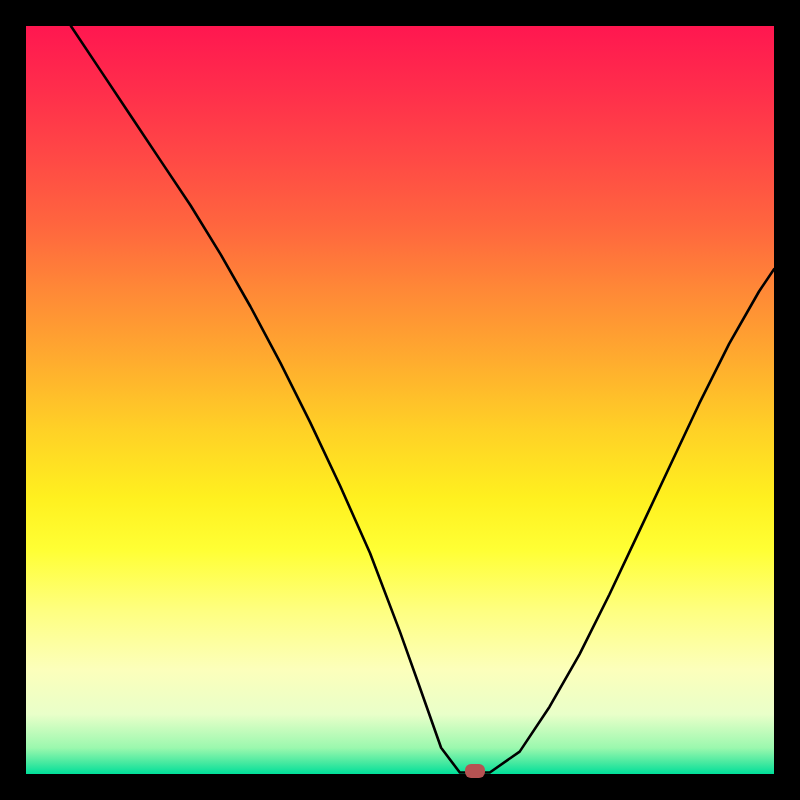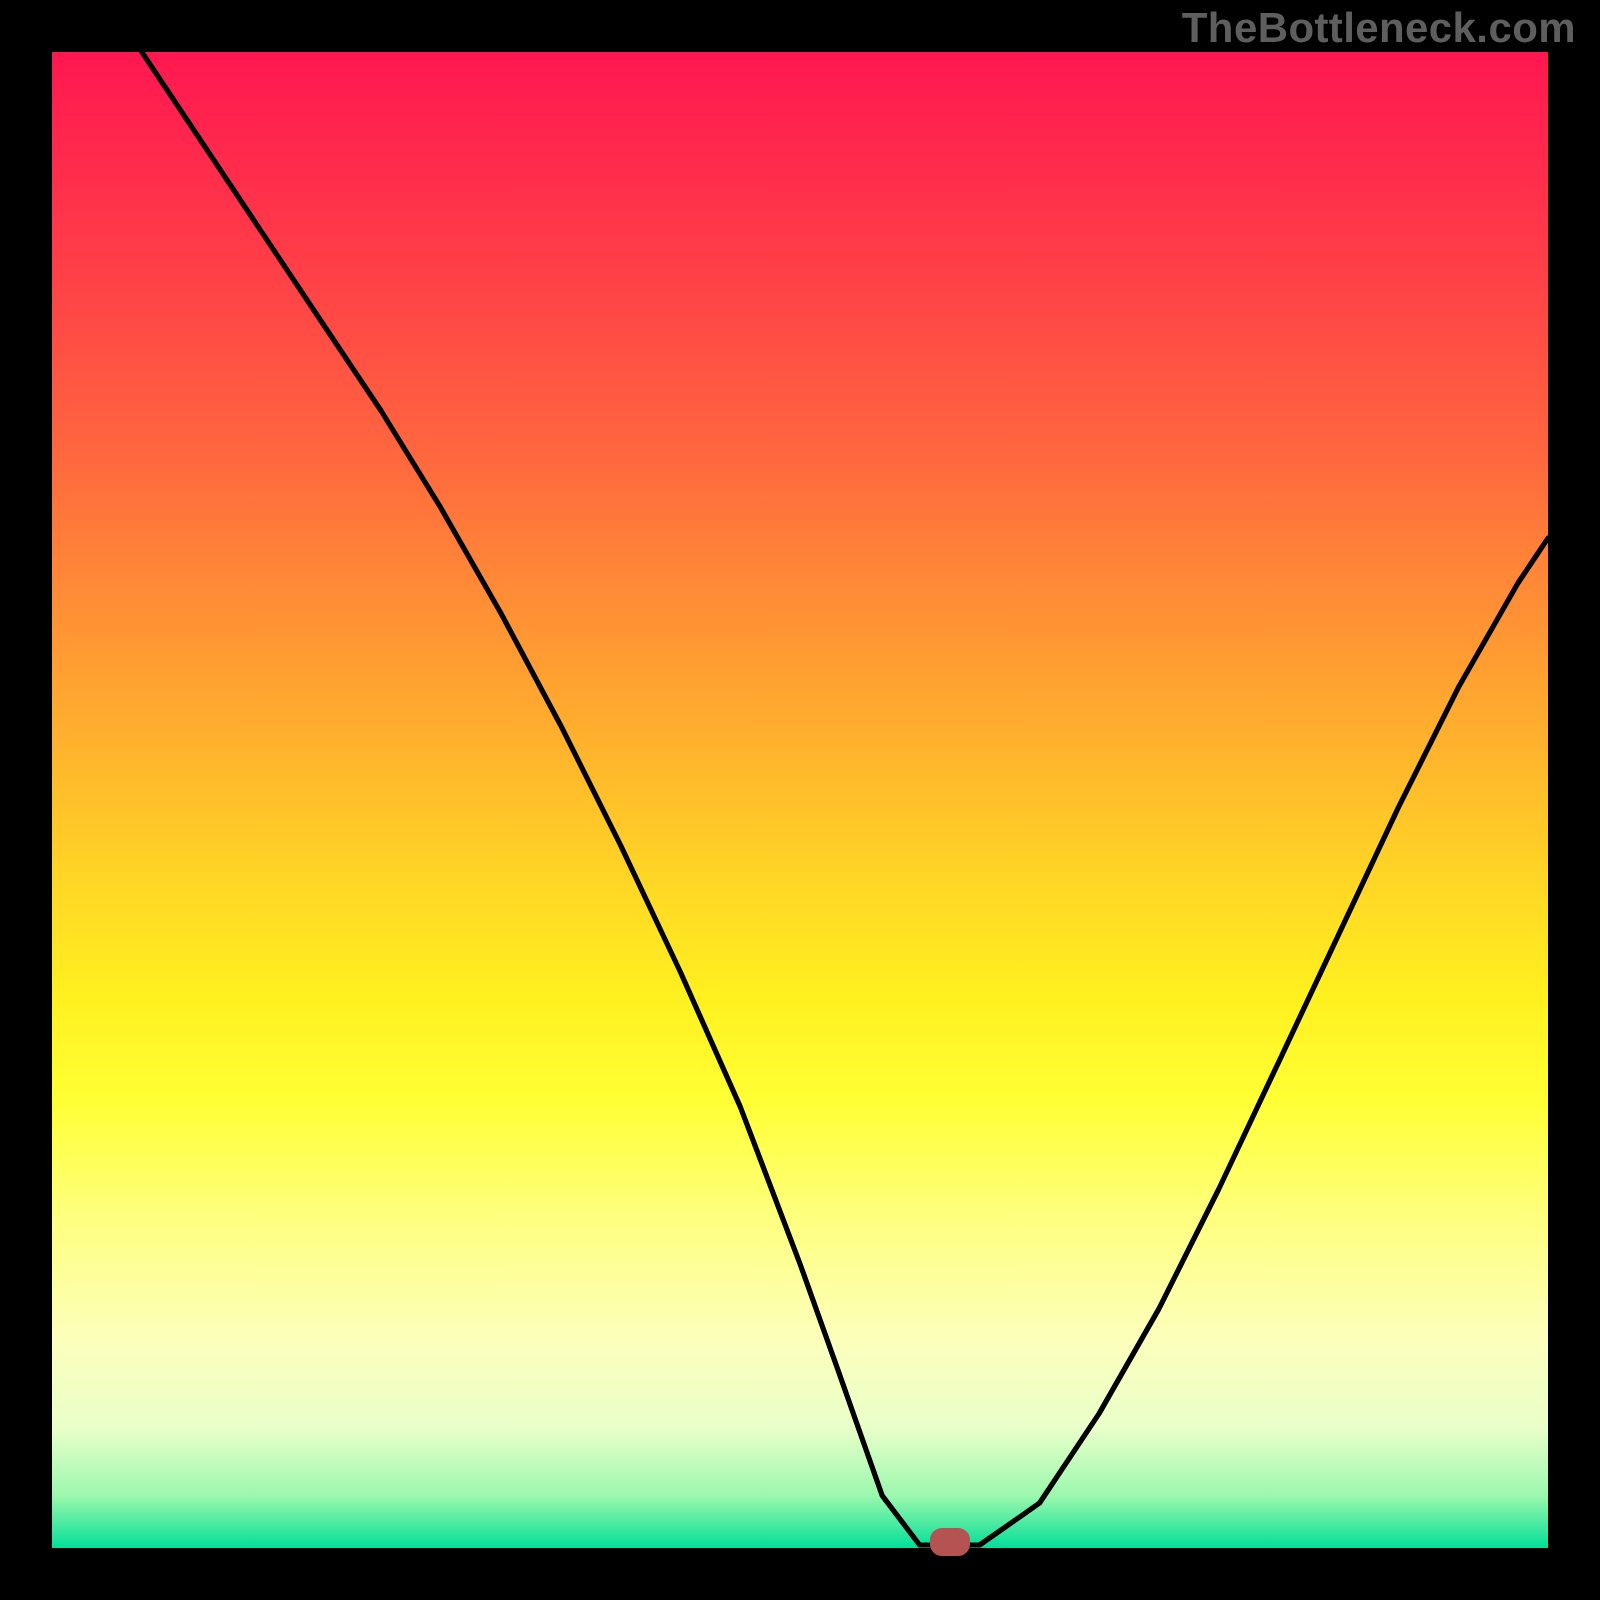--- a/index.html
+++ b/index.html
@@ -28,14 +28,13 @@
 </style>
 </head>
 <body>
 
 <div class="frame">
   <div class="plot"></div>
   <svg class="curve" viewBox="0 0 748 748" preserveAspectRatio="none">
     <path id="curve-path" d="M 44.9 0.0 L 74.8 44.9 L 104.7 89.8 L 134.6 134.6 L 164.6 179.5 L 194.5 228.1 L 224.4 280.5 L 254.3 336.6 L 284.2 396.4 L 314.2 460.0 L 344.1 527.3 L 374.0 605.9 L 392.7 658.2 L 415.1 721.8 L 433.8 746.5 L 463.8 746.5 L 493.7 725.6 L 523.6 680.7 L 553.5 628.3 L 583.4 568.5 L 613.4 504.9 L 643.3 441.3 L 673.2 377.7 L 703.1 317.9 L 733.0 265.5 L 748.0 243.1" fill="none" stroke="#000" stroke-width="2.6" stroke-linejoin="round" stroke-linecap="round"></path>
   </svg>
   <div id="dot" class="dot" style="left: 474.8px; top: 771.008px;"></div>
-  <div class="brand">TheBottleneck.com</div>
 </div>
 
 </body></html>

